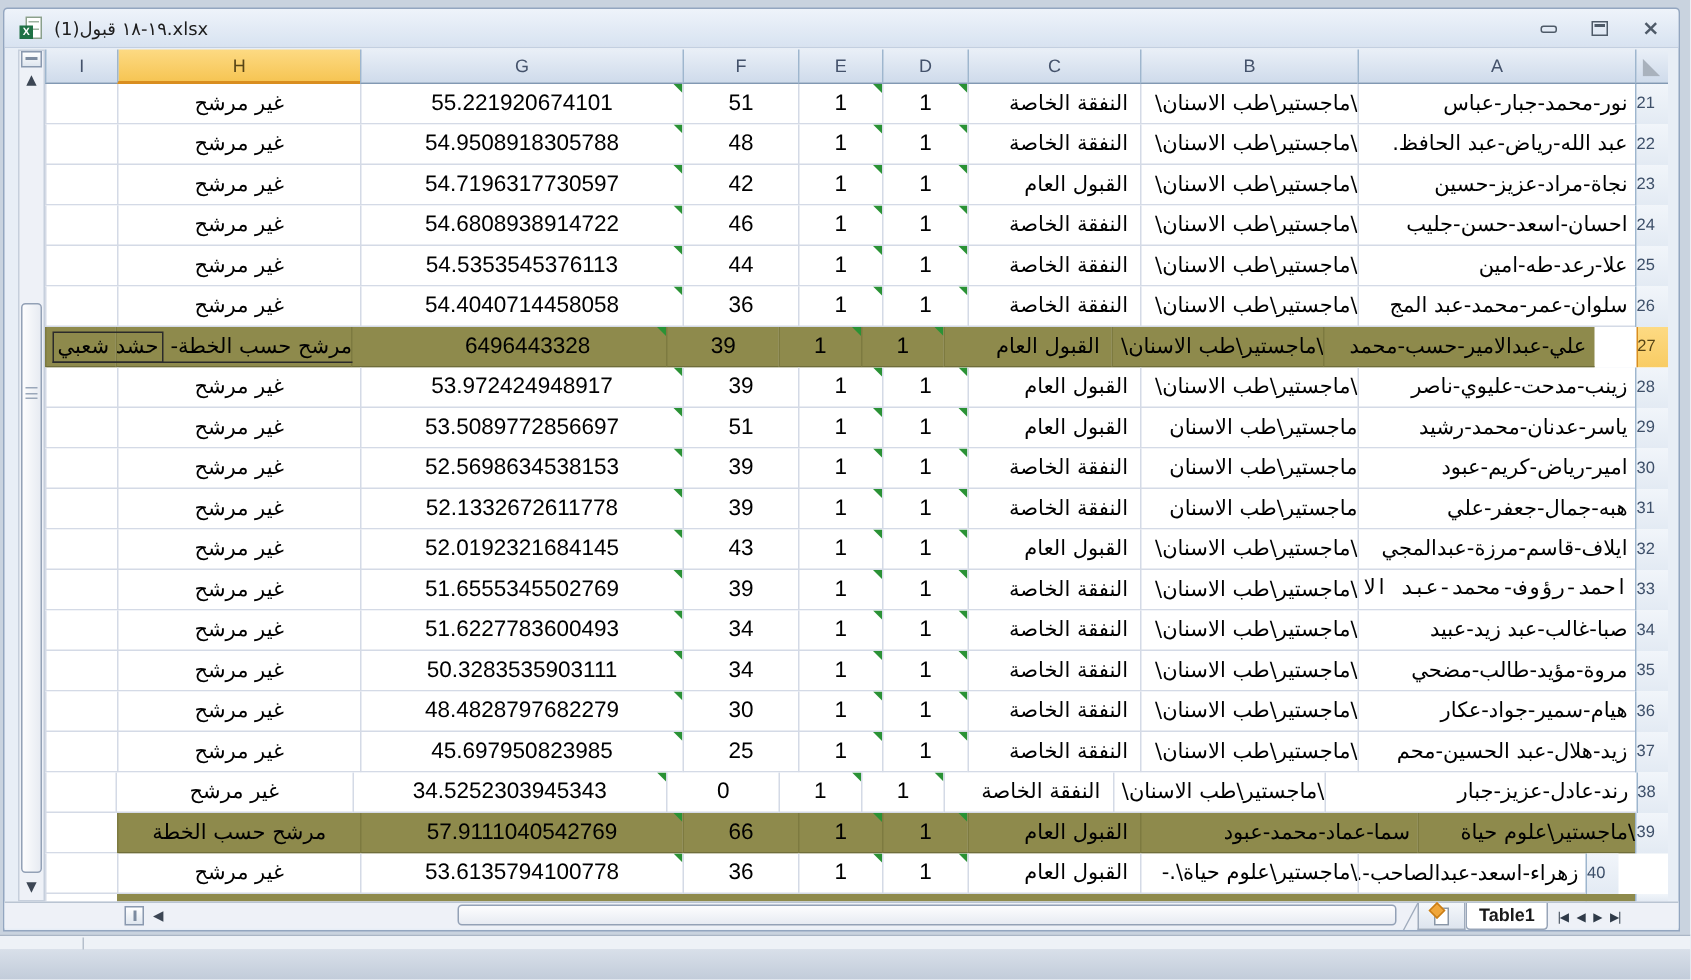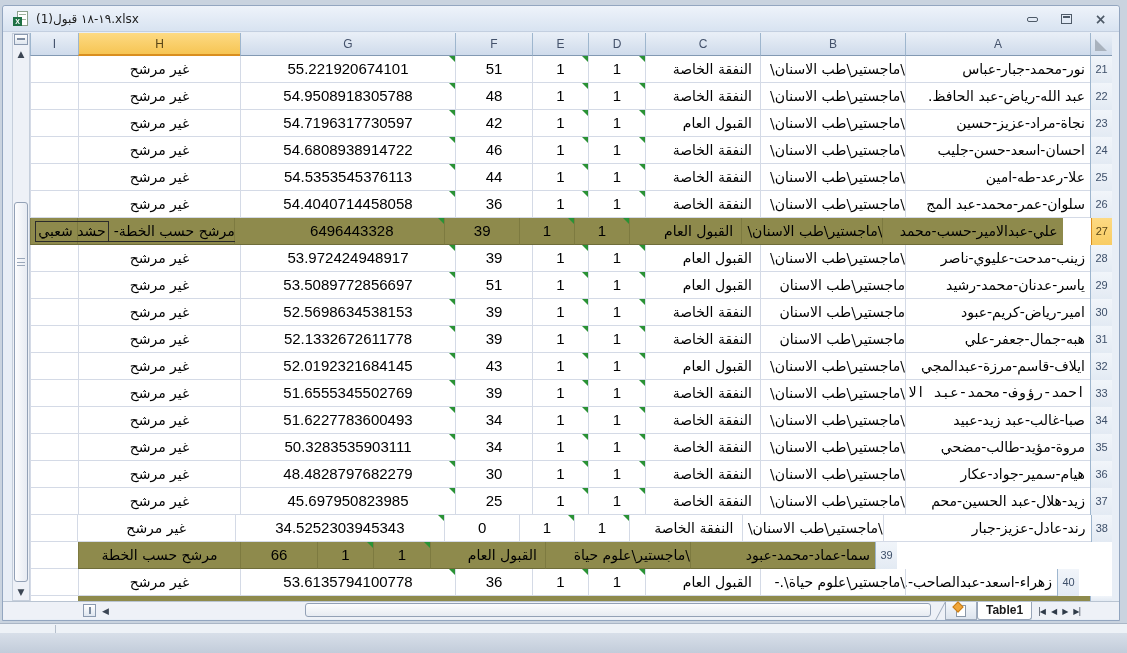--- a/index.html
+++ b/index.html
@@ -59,21 +59,21 @@
   .row { display:flex; height:27px; position:relative; background:#fff; }
   .cell { height:27px; border-left:1px solid #d4dae6; border-bottom:1px solid #d4dae6;
           overflow:hidden; white-space:nowrap; position:relative;
           font:15px/26px "Liberation Sans",sans-serif; color:#000; text-align:center; }
   .cell-a, .cell-b, .cell-c, .cell-h { font-family:"DejaVu Sans",sans-serif; font-size:14px; }
   .cell-a { text-align:right; padding-right:5px; padding-left:2px; }
   .cell-b { text-align:right; padding-left:1px; }
   .cell-c { text-align:right; padding-right:8px; }
   .rowhdr { width:22px; height:41px; background:linear-gradient(#f1f5fa,#dce5f0);
             border-left:1px solid #9eb6ce; border-bottom:1px solid #b7c4d6;
-            font:11px/26px "Liberation Sans",sans-serif; color:#3d4f69; text-align:center; }
+            font:11px/26px "Liberation Sans",sans-serif; color:#3d4f69; }
   .rowhdr.sel { background:linear-gradient(#fdda83,#f6c554); color:#584516; border-left:1px solid #d98e1f;margin-left:28px; }
 
   .f-all .cell { background:#8e8a4c; border-left-color:#7d7a40; border-bottom-color:#6f6d3a; }
   .f-h .cell:not(.cell-i) { background:#8e8a4c; border-left-color:#7d7a40; border-bottom-color:#6f6d3a; }
 
   .tri { position:absolute; top:0; right:0; width:0; height:0;
          border-top:6px solid #2a9235; border-left:6px solid transparent; }
 
   .h27 { position:absolute; left:0; top:0; width:210px; height:26px; z-index:2;
          display:flex; align-items:center; justify-content:center; direction:rtl;
@@ -387,26 +387,27 @@
           <div class="cell cell-e" style="width: 56px;">1<span class="tri"></span></div>
           <div class="cell cell-d" style="width: 57px;">1<span class="tri"></span></div>
           <div class="cell cell-c" dir="rtl" style="width: 115px;">النفقة الخاصة</div>
           <div class="cell cell-b" dir="rtl" style="width: 145px;">\ماجستير\طب الاسنان\</div>
           <div class="cell cell-a" dir="rtl" style="width: 213px;">رند-عادل-عزيز-جبار</div>
           <div class="rowhdr">38</div>
         </div>
         <div class="row f-h">
           <div class="cell cell-i" style="width: 48px;"></div>
           <div class="cell cell-h" dir="rtl" style="width: 162px;">مرشح حسب الخطة</div>
+          <div class="cell cell-g" style="width: 215px;">57.9111040542769<span class="tri"></span></div>
           <div class="cell cell-f" style="width: 77px;">66</div>
           <div class="cell cell-e" style="width: 56px;">1<span class="tri"></span></div>
           <div class="cell cell-d" style="width: 57px;">1<span class="tri"></span></div>
           <div class="cell cell-c" dir="rtl" style="width: 115px;">القبول العام</div>
+          <div class="cell cell-a" dir="rtl" style="width: 185px;">سما-عماد-محمد-عبود</div>
           <div class="cell cell-b" dir="rtl" style="width: 145px;">\ماجستير\علوم حياة</div>
-          <div class="cell cell-a" dir="rtl" style="width: 185px;">سما-عماد-محمد-عبود</div>
           <div class="rowhdr">39</div>
         </div>
         <div class="row">
           <div class="cell cell-i" style="width: 48px;"></div>
           <div class="cell cell-h" dir="rtl" style="width: 162px;">غير مرشح</div>
           <div class="cell cell-g" style="width: 215px;">53.6135794100778<span class="tri"></span></div>
           <div class="cell cell-f" style="width: 77px;">36</div>
           <div class="cell cell-e" style="width: 56px;">1<span class="tri"></span></div>
           <div class="cell cell-d" style="width: 57px;">1<span class="tri"></span></div>
           <div class="cell cell-c" dir="rtl" style="width: 115px;">القبول العام</div>

